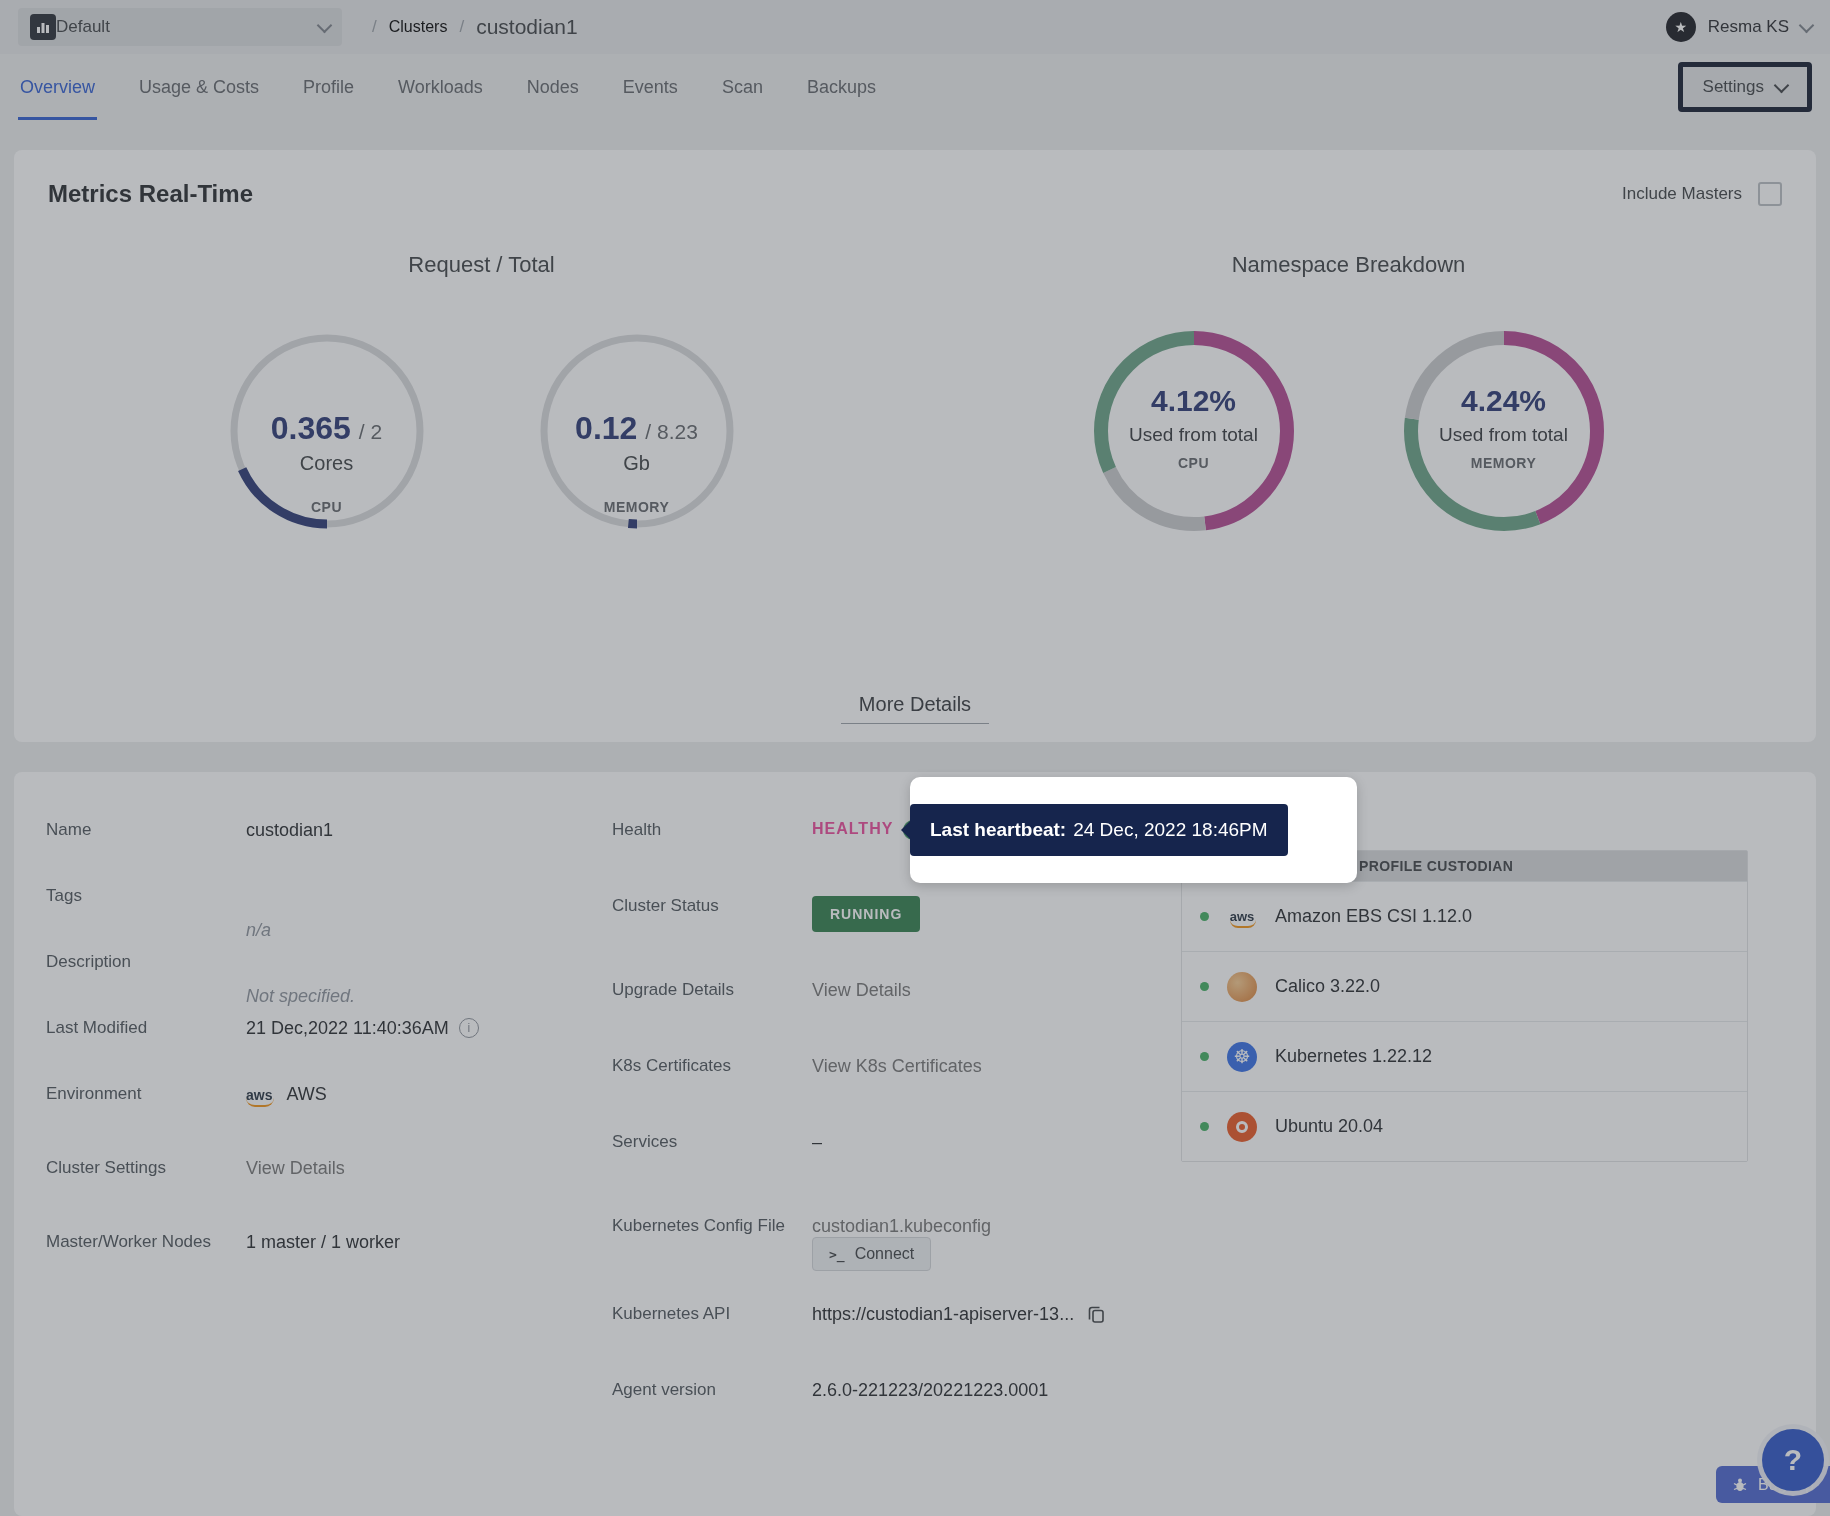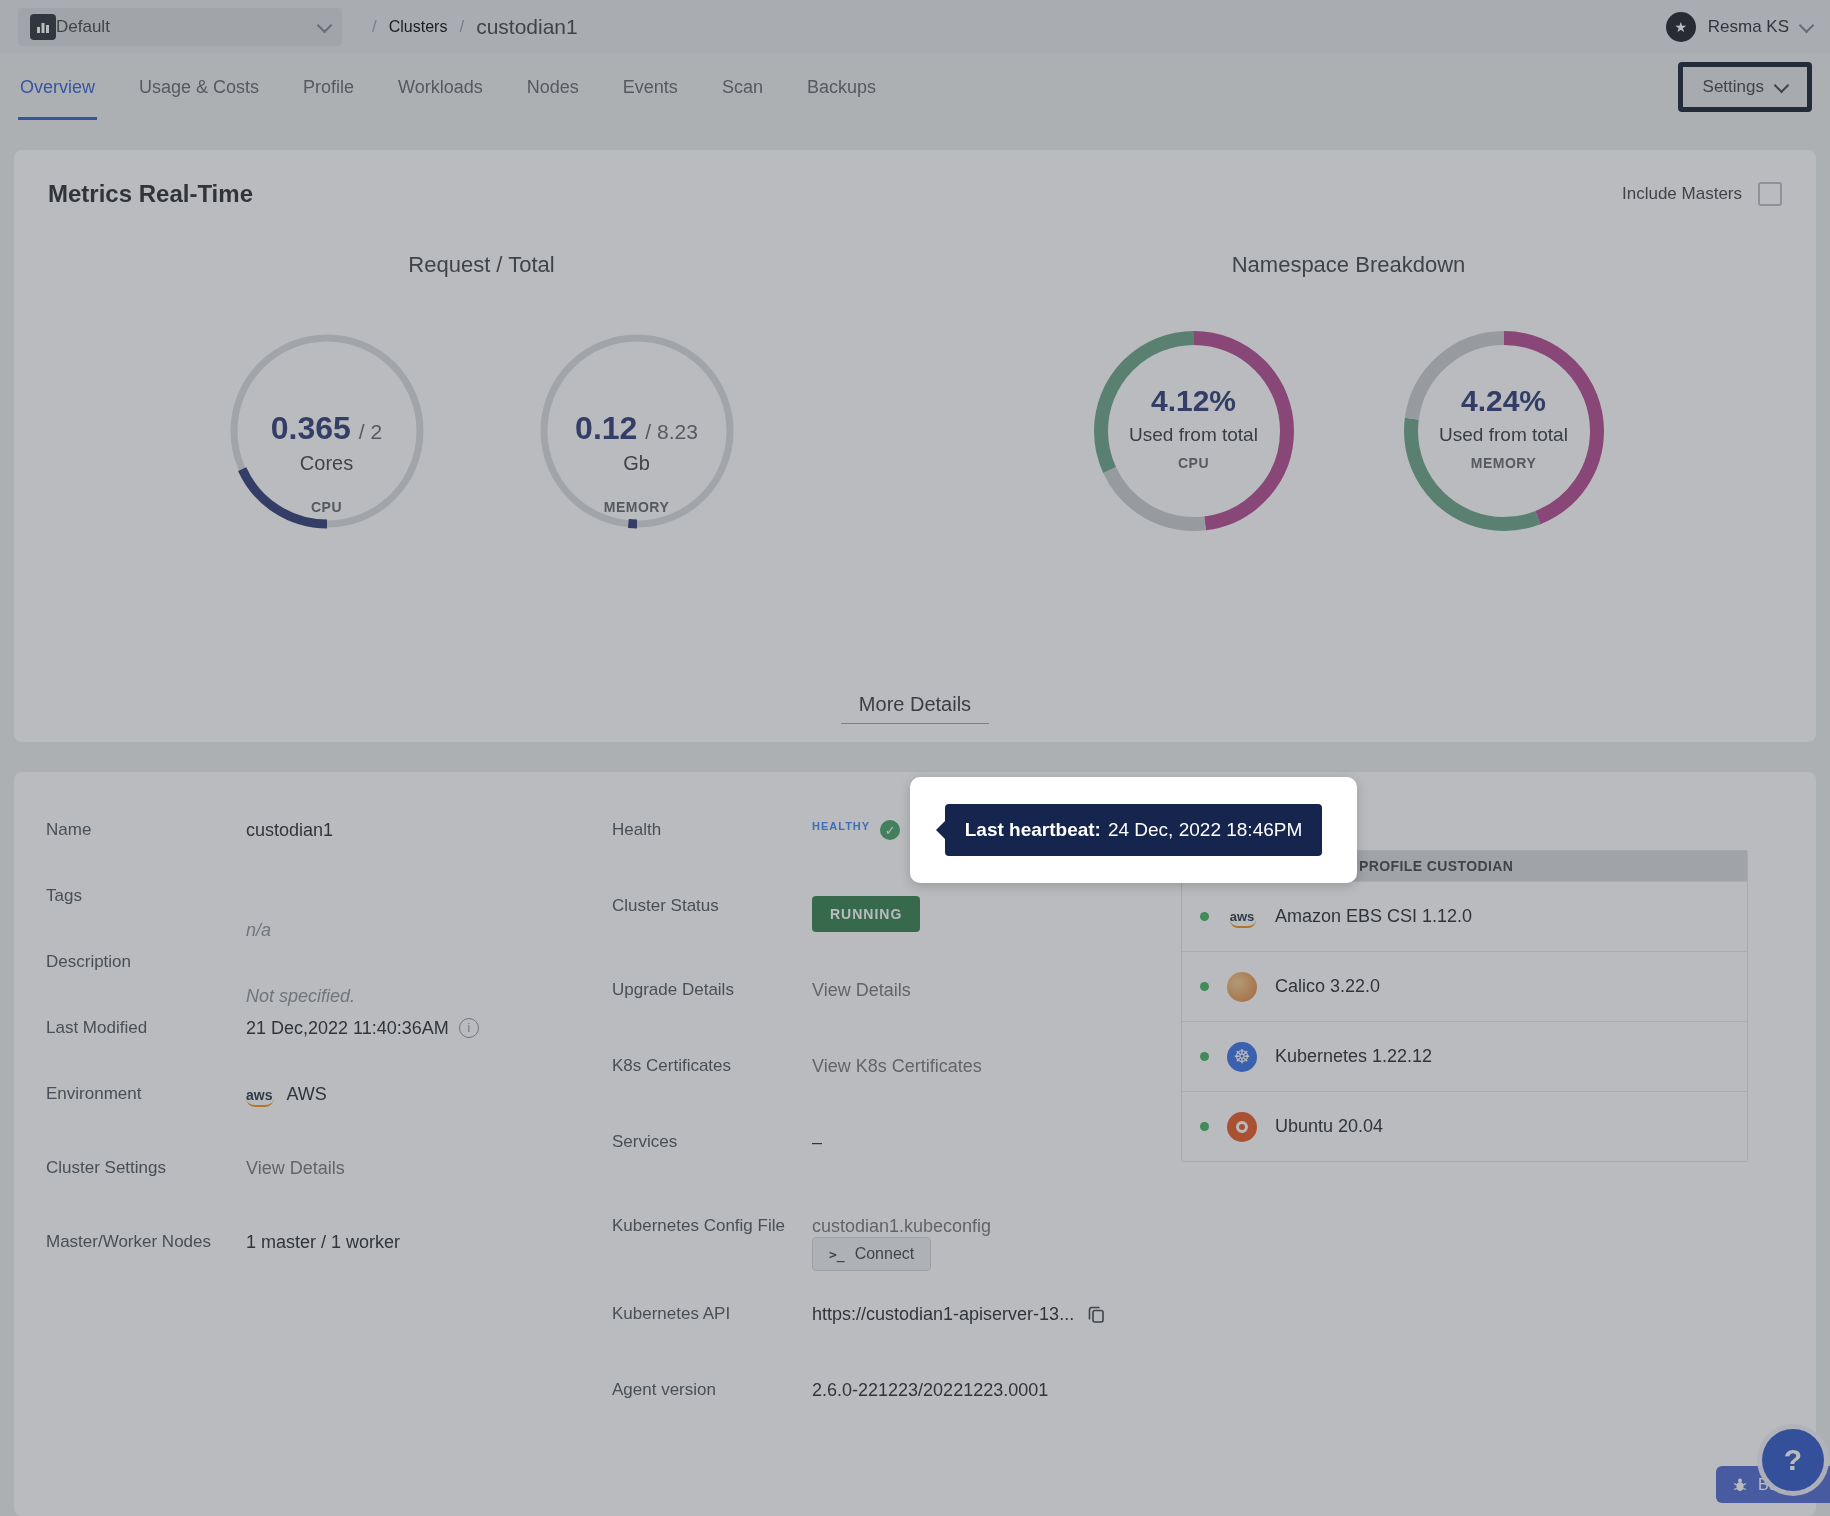--- a/index.html
+++ b/index.html
@@ -64,21 +64,21 @@
   .dval{font-size:18px;color:#24272b;}
   .muted{color:#8a9099;font-style:italic;margin-top:34px;}
   .link{color:#737373;text-decoration:none;cursor:pointer;font-size:18px;}
   .col-left{position:absolute;left:32px;top:48px;}
   .col-left .drow{height:66px;}
   .col-left .drow.h74{height:74px;}
   .col-mid{position:absolute;left:598px;top:48px;}
   .col-mid .drow{height:76px;}
   .col-mid .drow.h84{height:84px;}
   .col-mid .drow.h88{height:88px;}
-  .healthy{color:#3b82f6;font-weight:700;font-size:11px;letter-spacing:1px;}
+  .healthy{color:#ec4899;font-weight:700;font-size:16px;letter-spacing:1px;}
   .check-icon{width:20px;height:20px;border-radius:50%;background:#3f9e63;color:#fff;font-size:13px;display:inline-flex;align-items:center;justify-content:center;margin-left:10px;}
   .badge{background:#2e7d4a;color:#fff;font-size:14px;font-weight:700;letter-spacing:1px;padding:10px 18px;border-radius:4px;display:inline-block;}
   .info-icon{width:18px;height:18px;border-radius:50%;border:1.5px solid #8a8f98;color:#8a8f98;font-size:12px;display:inline-flex;align-items:center;justify-content:center;margin-left:10px;cursor:pointer;}
   .aws-logo{position:relative;font-weight:700;font-size:14px;color:#232f3e;margin-right:10px;display:inline-block;}
   .aws-logo::after{content:"";position:absolute;left:0;right:-2px;bottom:-4px;height:7px;border-bottom:2px solid #f29111;border-radius:0 0 10px 10px;}
   .stack{display:flex;flex-direction:column;align-items:flex-start;gap:0;}
   .connect-btn{display:flex;align-items:center;gap:10px;background:#eef0f2;border:1px solid #d2d5d9;border-radius:4px;padding:7px 16px;font-size:16px;color:#3c4043;cursor:pointer;}
   .term-icon{font-family:"DejaVu Sans Mono",monospace;font-size:13px;font-weight:700;color:#3c4043;}
   .copy-btn{background:none;border:none;padding:0;margin-left:12px;cursor:pointer;vertical-align:middle;}
 
@@ -92,21 +92,21 @@
   .icon-aws-txt{position:relative;font-weight:700;font-size:13px;color:#232f3e;}
   .icon-aws-txt::after{content:"";position:absolute;left:0;right:-2px;bottom:-4px;height:6px;border-bottom:2px solid #f29111;border-radius:0 0 9px 9px;}
   .icon-calico{width:30px;height:30px;border-radius:50%;background:radial-gradient(circle at 35% 35%,#f6c98e,#d97b2f);}
   .icon-k8s{width:30px;height:30px;border-radius:50%;background:#326ce5;color:#fff;font-size:19px;display:flex;align-items:center;justify-content:center;}
   .icon-ubuntu{width:30px;height:30px;border-radius:50%;background:#e95420;position:relative;}
   .icon-ubuntu::after{content:"";position:absolute;left:9px;top:9px;width:6px;height:6px;border:3px solid #fff;border-radius:50%;}
   .infra-name{font-size:18px;color:#24272b;}
 
   
   .dim{position:absolute;inset:0;background:rgba(70,76,84,.38);z-index:40;pointer-events:none;}
-  .tooltip-spot{position:absolute;left:910px;top:777px;width:447px;height:106px;background:#fff;border-radius:10px;z-index:60;display:flex;align-items:center;justify-content:center;box-shadow:0 3px 12px rgba(0,0,0,.18);}
+  .tooltip-spot{position:absolute;left:910px;top:777px;width:447px;height:106px;background:#fff;border-radius:10px;z-index:60;display:flex;align-items:center;box-shadow:0 3px 12px rgba(0,0,0,.18);}
   .tooltip{position:relative;background:#16254d;color:#fff;border-radius:4px;padding:15px 20px;font-size:19px;display:flex;gap:7px;white-space:nowrap;}
   .tooltip .arrow{position:absolute;left:-9px;top:50%;transform:translateY(-50%);width:0;height:0;border-top:9px solid transparent;border-bottom:9px solid transparent;border-right:9px solid #16254d;}
 
   
   .help-fab{position:absolute;right:6px;bottom:25px;width:62px;height:62px;border-radius:50%;background:#2b53c7;color:#fff;font-size:30px;font-weight:700;border:none;box-shadow:0 0 0 5px rgba(240,242,247,.95);z-index:30;cursor:pointer;}
   .bug-btn{position:absolute;right:-14px;bottom:13px;height:37px;display:flex;align-items:center;gap:10px;background:#4a63cf;color:#fff;border:none;border-radius:6px;padding:0 30px 0 16px;font-size:16px;z-index:29;cursor:pointer;}
 </style>
 </head>
 <body>
 

